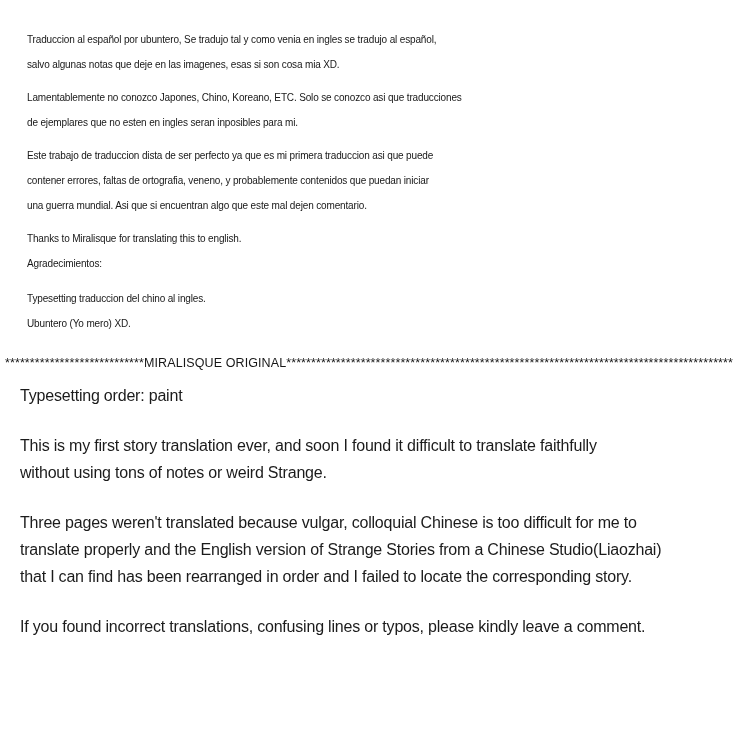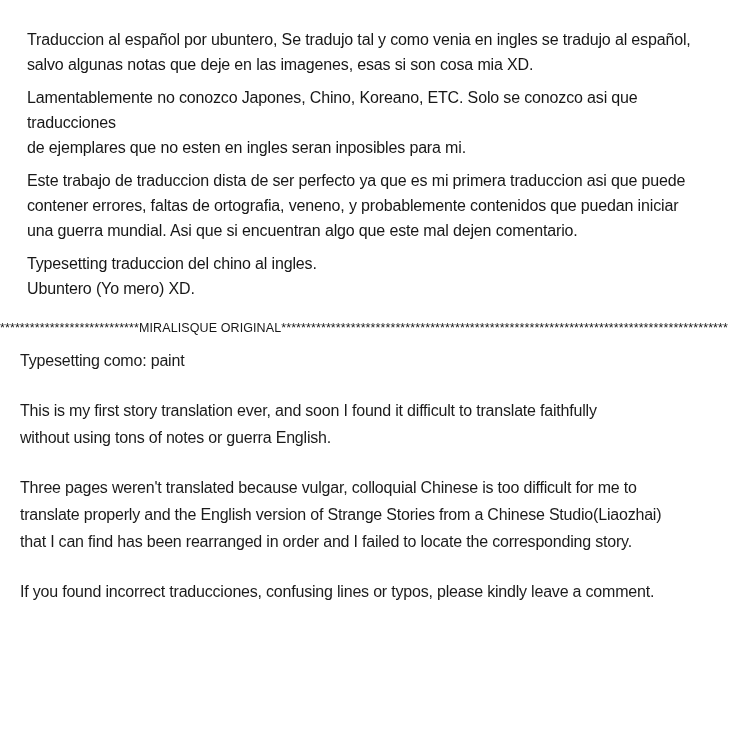--- a/index.html
+++ b/index.html
@@ -12,34 +12,35 @@
     width: 736px;
     height: 736px;
     background: #ffffff;
     overflow: hidden;
     color: #171717;
   }
   
   .spanish-section {
     padding: 27px 6px 0 27px;
     font-family: "Liberation Sans", sans-serif;
-    font-size: 16px;
+    font-size: 10px;
     line-height: 25px;
     letter-spacing: -0.15px;
   }
   .spanish-section p {
     margin: 0 0 8px 0;
     white-space: pre-line;
   }
   .spanish-section p.credits-gap {
     margin-bottom: 10px;
   }
   
   .divider {
     margin-top: 20px;
+    padding-left: 5px;
     font-family: "Liberation Sans", sans-serif;
     font-size: 12.5px;
     line-height: 15px;
     white-space: nowrap;
     overflow: hidden;
     letter-spacing: 0.1px;
   }
   
   .english-section {
     padding: 13px 6px 0 20px;
@@ -64,29 +65,31 @@
 <div class="page">
 
   <section class="spanish-section">
     <p>Traduccion al español por ubuntero, Se tradujo tal y como venia en ingles se tradujo al español,
 salvo algunas notas que deje en las imagenes, esas si son cosa mia XD.</p>
     <p>Lamentablemente no conozco Japones, Chino, Koreano, ETC. Solo se conozco asi que traducciones
 de ejemplares que no esten en ingles seran inposibles para mi.</p>
     <p>Este trabajo de traduccion dista de ser perfecto ya que es mi primera traduccion asi que puede
 contener errores, faltas de ortografia, veneno, y probablemente contenidos que puedan iniciar
 una guerra mundial. Asi que si encuentran algo que este mal dejen comentario.</p>
+    <p class="credits-gap">Thanks to Miralisque for translating this to english.
+Agradecimientos:</p>
     <p>Typesetting traduccion del chino al ingles.
 Ubuntero (Yo mero) XD.</p>
   </section>
 
   <div class="divider">****************************MIRALISQUE ORIGINAL******************************************************************************************</div>
 
   <section class="english-section">
-    <p class="typeset-note">Typesetting como: paint</p>
+    <p class="typeset-note">Typesetting order: paint</p>
     <p>This is my first story translation ever, and soon I found it difficult to translate faithfully
-without using tons of notes or guerra English.</p>
+without using tons of notes or weird Strange.</p>
     <p>Three pages weren't translated because vulgar, colloquial Chinese is too difficult for me to
 translate properly and the English version of Strange Stories from a Chinese Studio(Liaozhai)
 that I can find has been rearranged in order and I failed to locate the corresponding story.</p>
-    <p>If you found incorrect traducciones, confusing lines or typos, please kindly leave a comment.</p>
+    <p>If you found incorrect translations, confusing lines or typos, please kindly leave a comment.</p>
   </section>
 
 </div>
 
 </body></html>

